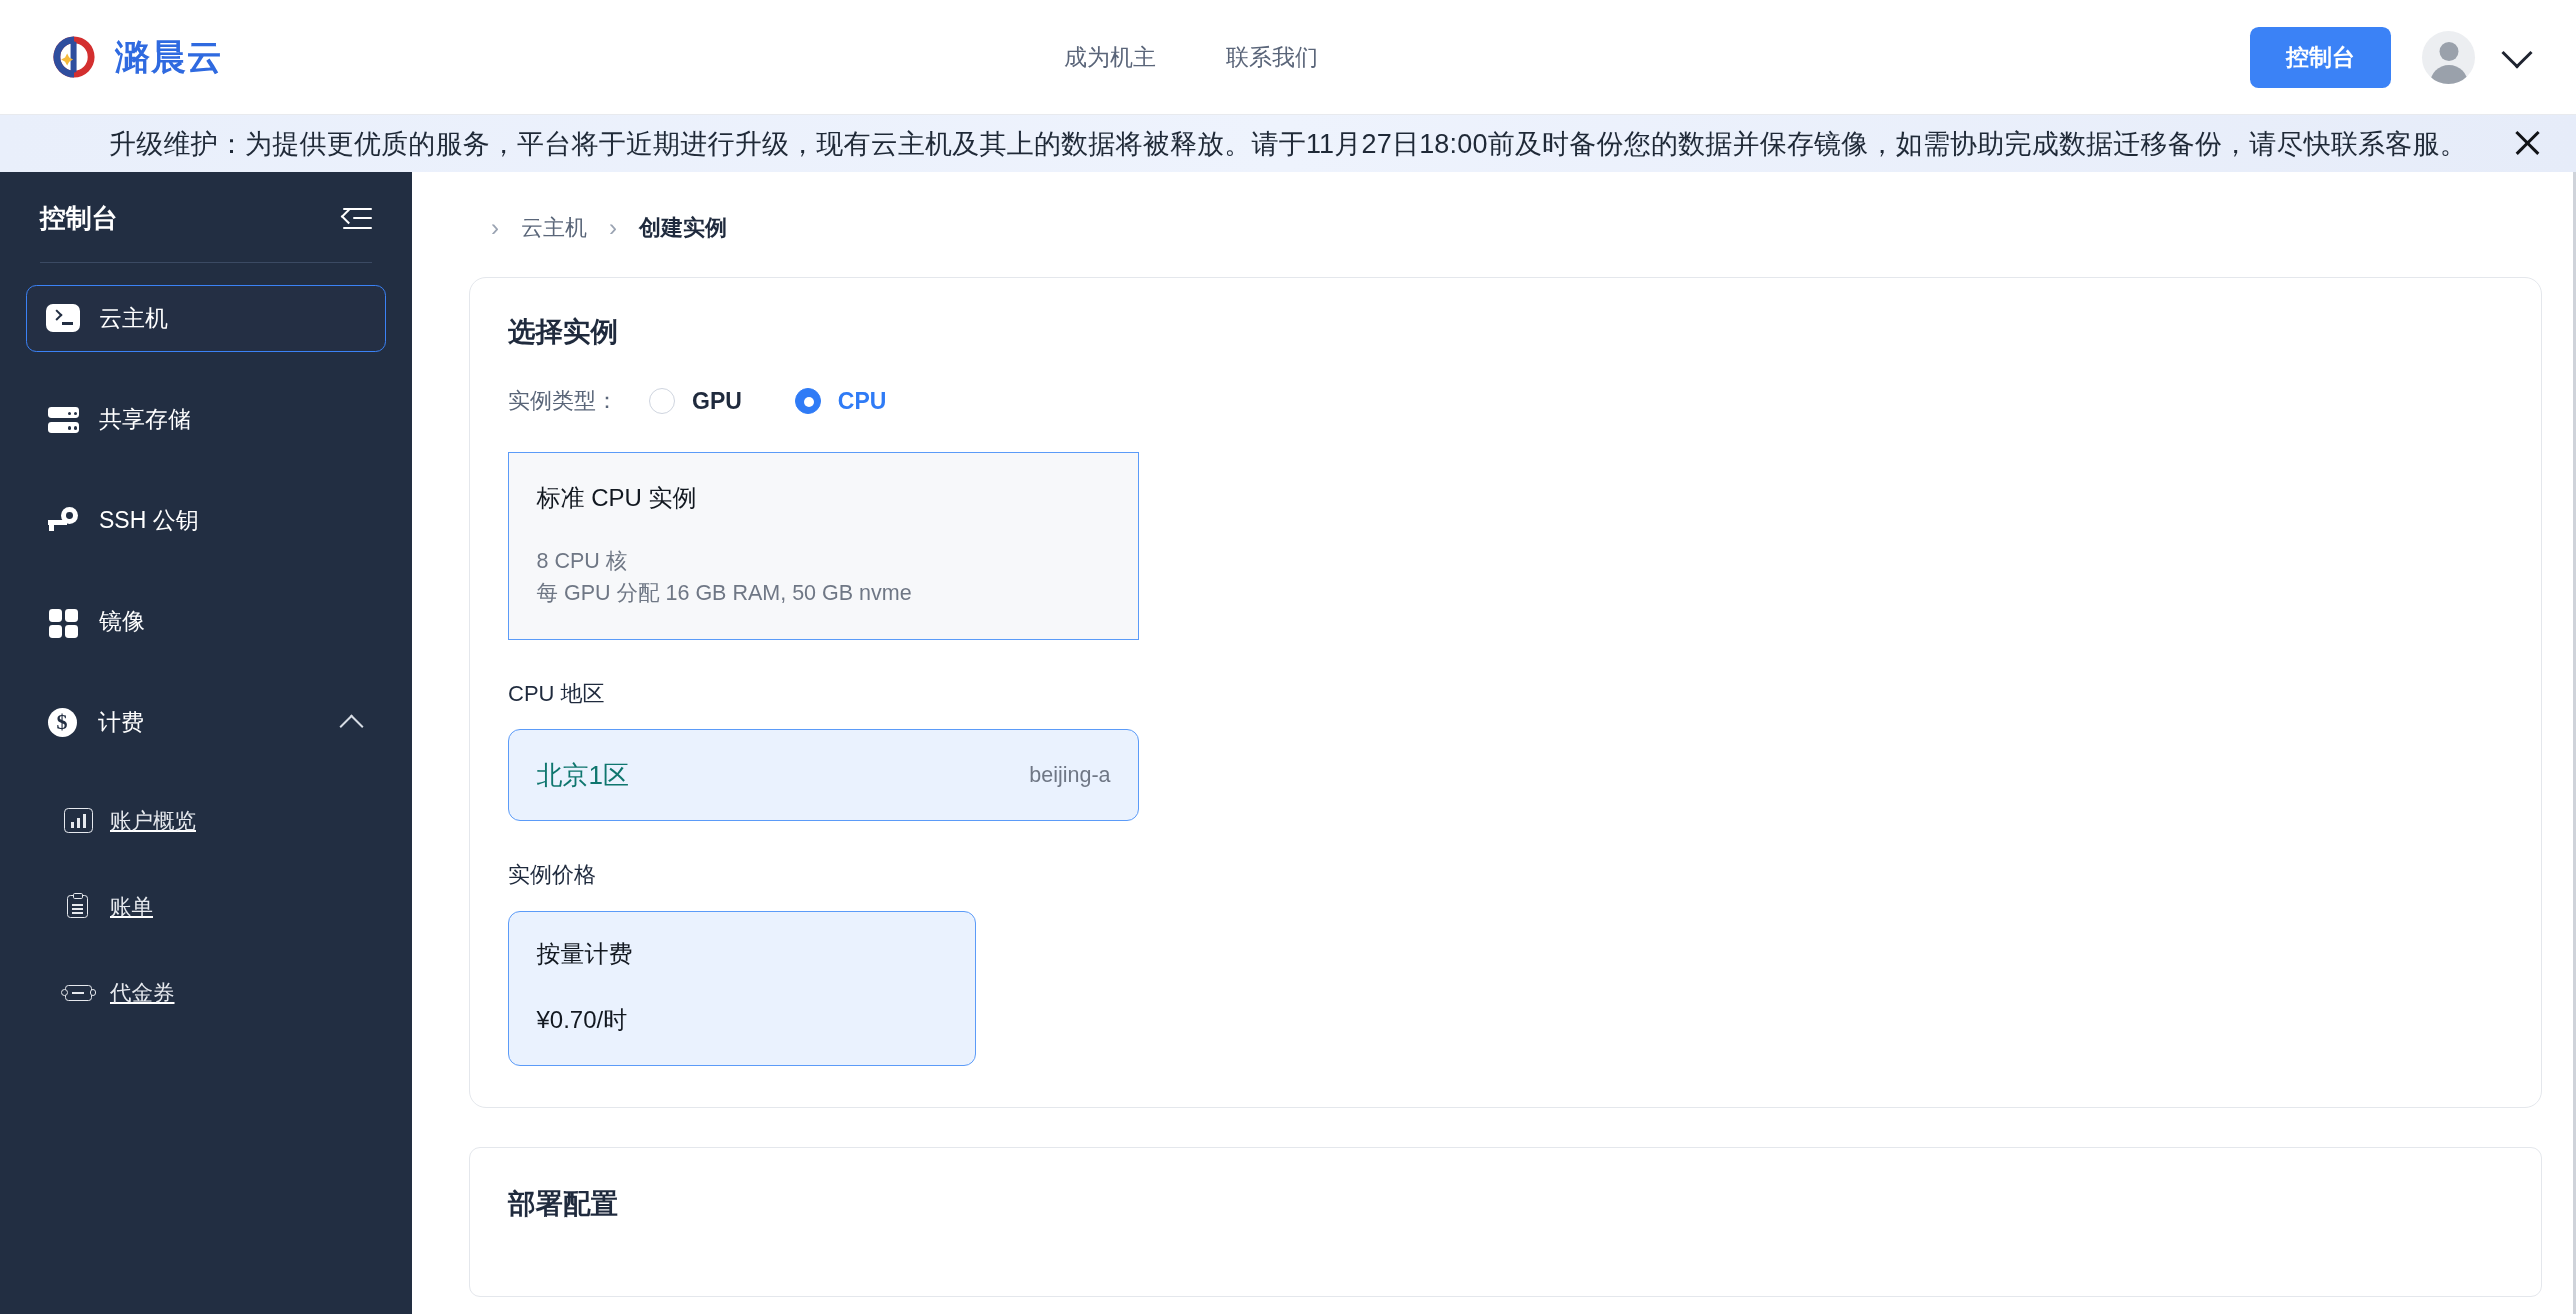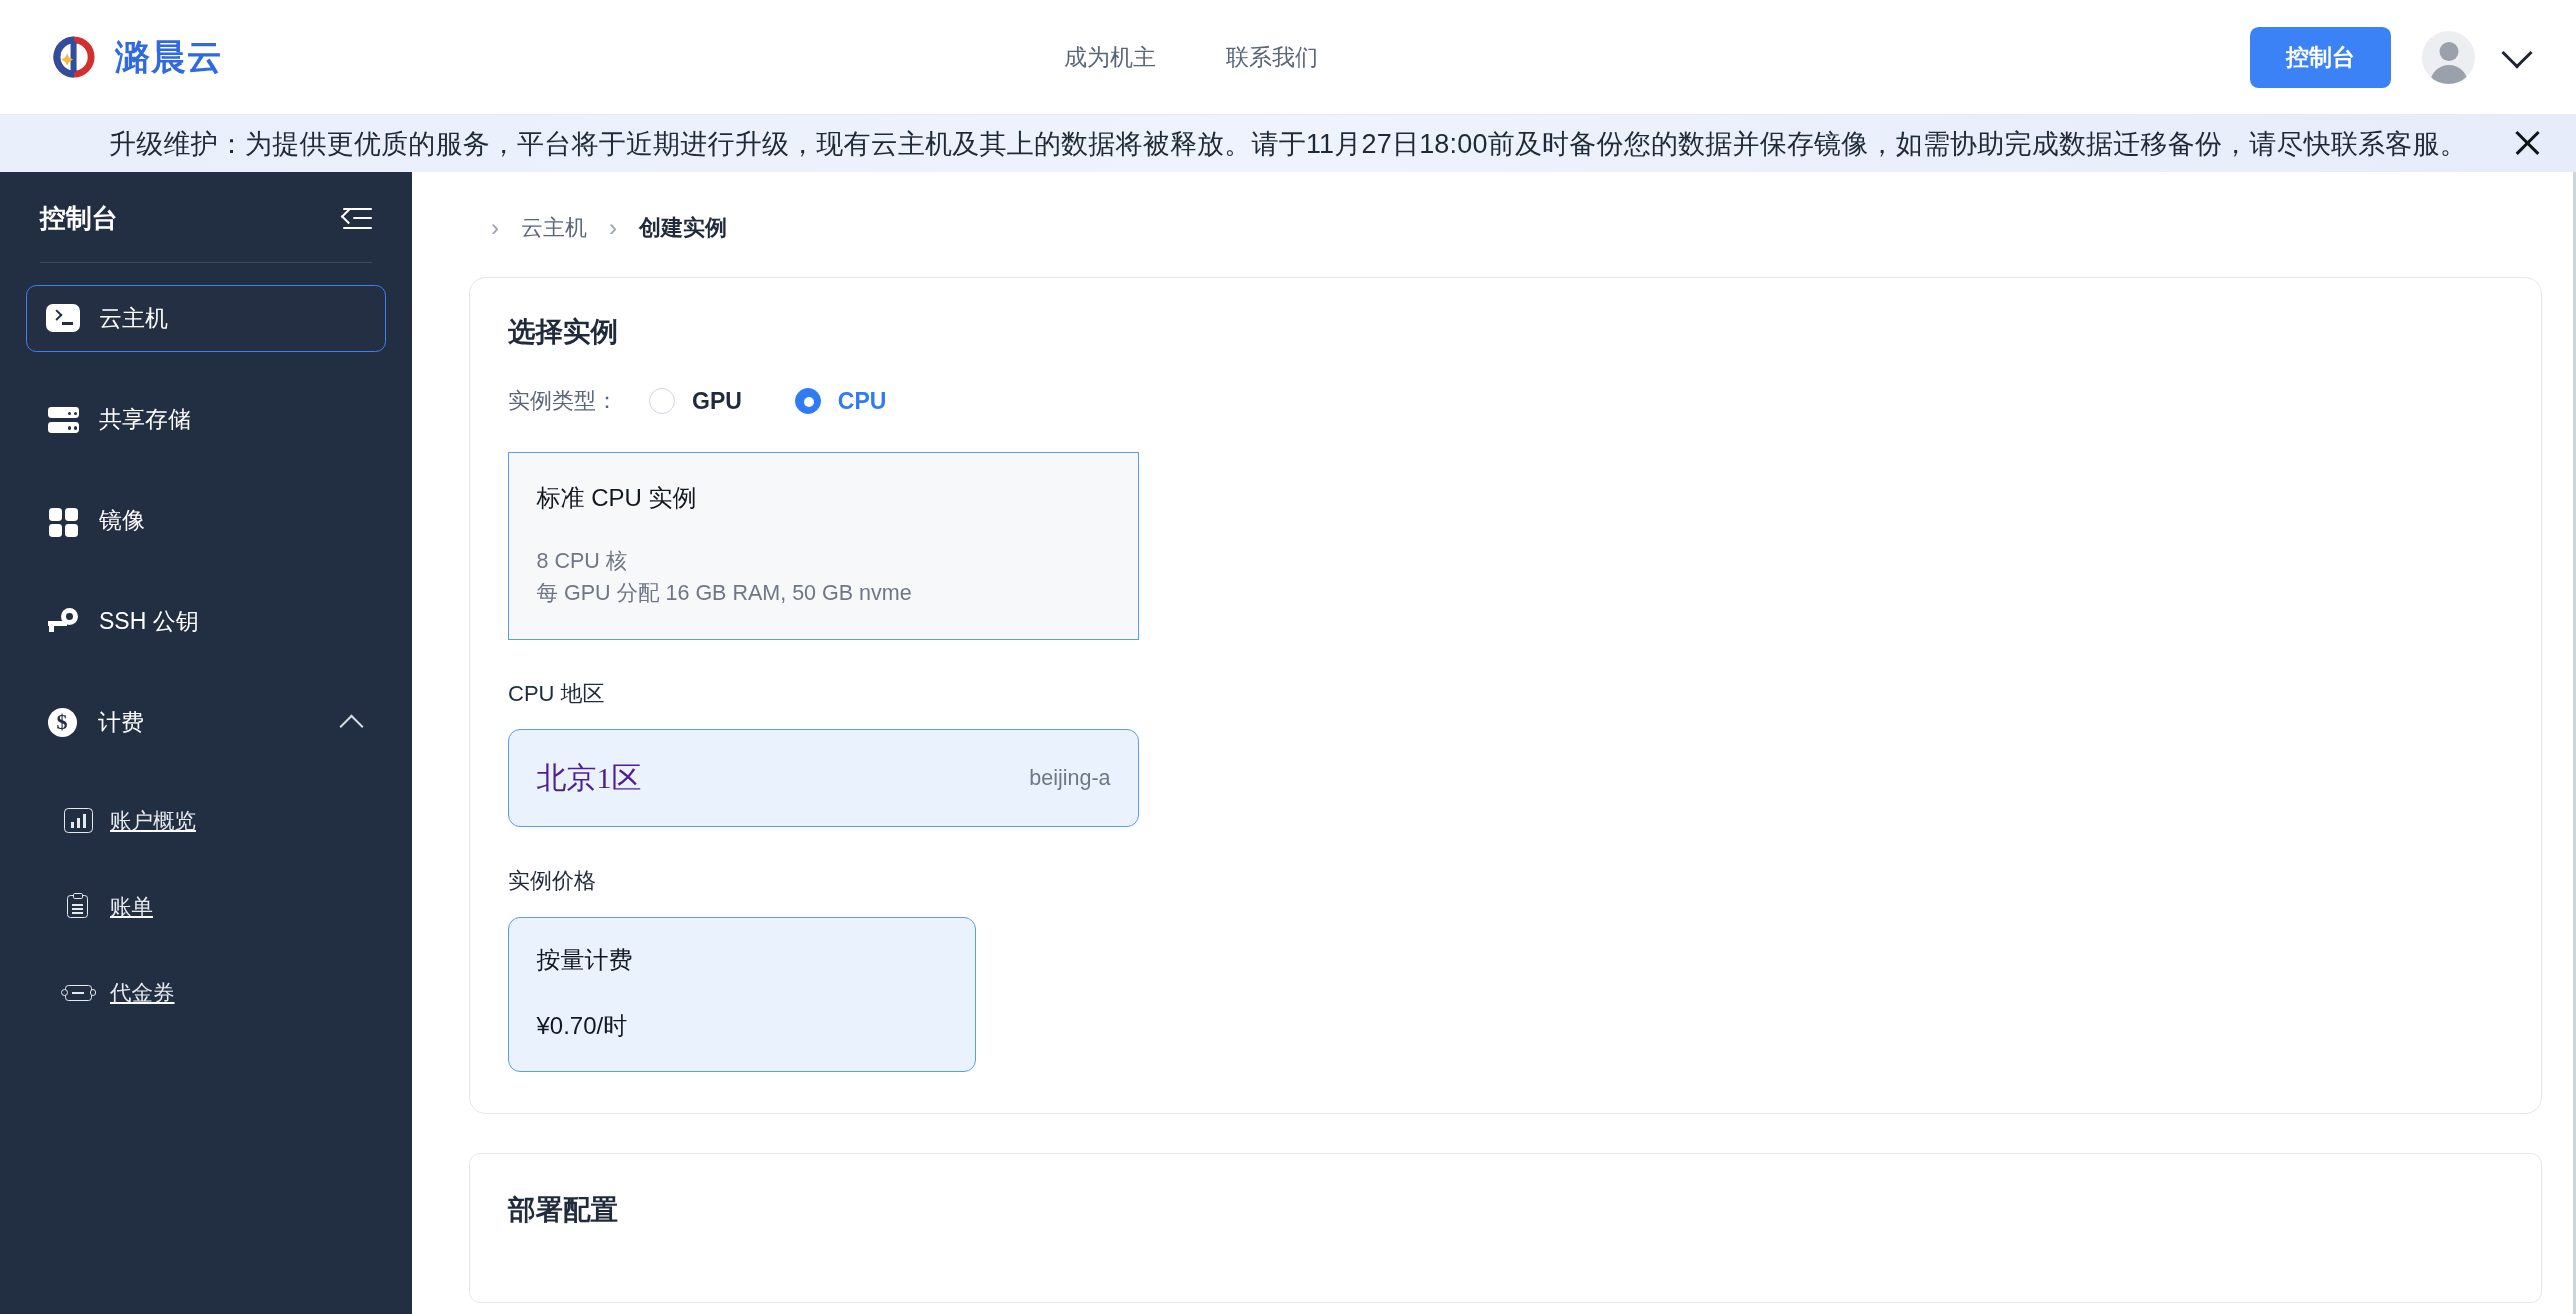--- a/index.html
+++ b/index.html
@@ -278,21 +278,21 @@
   .opt-title { font-size: 24px; color: #121820; margin-bottom: 31px; }
   .opt-line { font-size: 21.5px; color: #6f7785; line-height: 1.5; }
 
   .field-label { font-size: 22px; color: #1f2a3d; margin-bottom: 20.6px; }
 
   .region-card {
     width: 631px; border: 1.7px solid #5b9bf8; border-radius: 12px;
     background: #eaf2fe; padding: 27.5px; margin-bottom: 39px;
     display: flex; align-items: center; justify-content: space-between;
   }
-  .region-name { font-size: 30px; color: #4c1d95; font-family: Liberation Serif, serif; }
+  .region-name { font-size: 26px; color: #0f766e; }
   .region-code { font-size: 21.5px; color: #6f7785; }
 
   .price-card {
     width: 468px; border: 1.7px solid #5b9bf8; border-radius: 12px;
     background: #eaf2fe; padding: 26px 27.5px 29px 27.5px;
   }
   .price-type { font-size: 24px; color: #121820; margin-bottom: 34px; }
   .price-val  { font-size: 24px; color: #121820; }
 
   .card2 {
@@ -364,36 +364,36 @@
         <i></i>
         <b></b>
         <b></b>
         <b></b>
         <b></b>
     </span>
     <span class="sb-label">共享存储</span>
   </div>
 
   <div class="sb-item">
-    <span class="sb-icon ic-grid">
-      <i></i>
-        <i></i>
-        <i></i>
-        <i></i>
-    </span>
-    <span class="sb-label">镜像</span>
-  </div>
-
-  <div class="sb-item">
     <span class="sb-icon ic-key">
       <span class="head"></span>
         <span class="shaft"></span>
         <span class="tooth"></span>
     </span>
     <span class="sb-label">SSH 公钥</span>
+  </div>
+
+  <div class="sb-item">
+    <span class="sb-icon ic-grid">
+      <i></i>
+        <i></i>
+        <i></i>
+        <i></i>
+    </span>
+    <span class="sb-label">镜像</span>
   </div>
 
   <div class="sb-group-head">
     <span class="sb-icon ic-dollar">
       <span class="circ"></span>
         <span class="sym">$</span>
     </span>
     <span class="sb-label">计费</span>
     <span class="chev-up"></span>
   </div>

